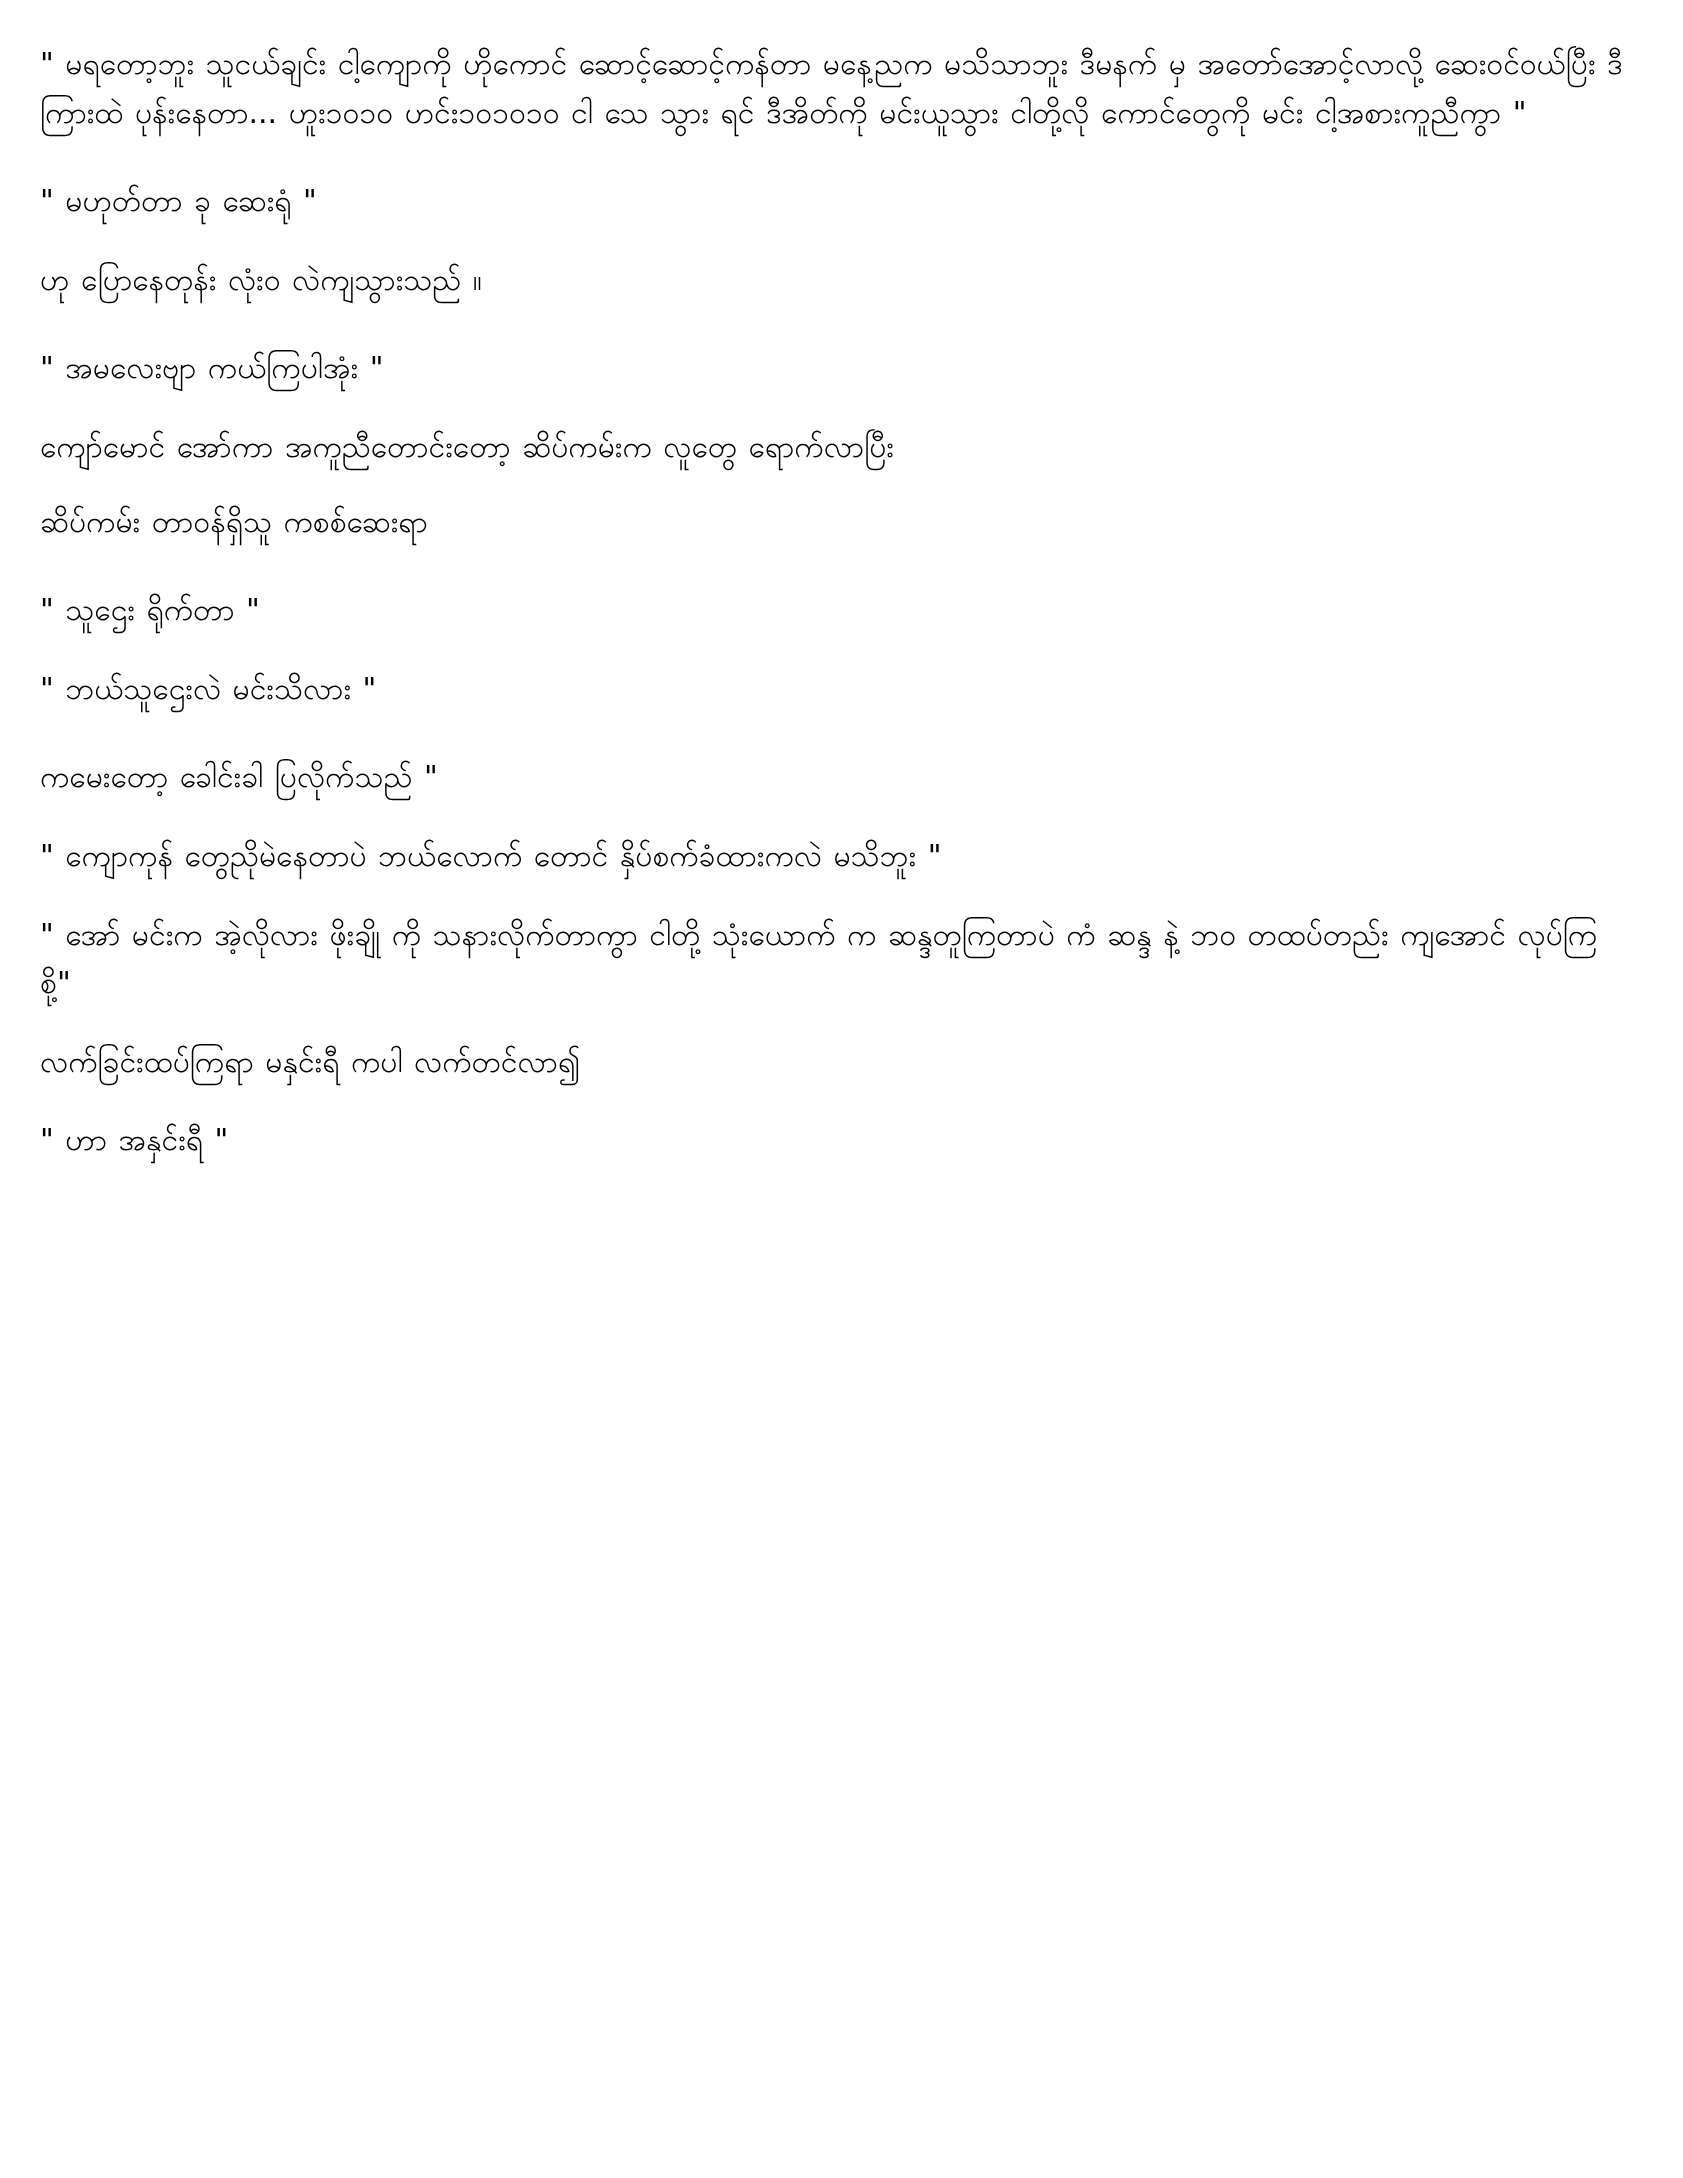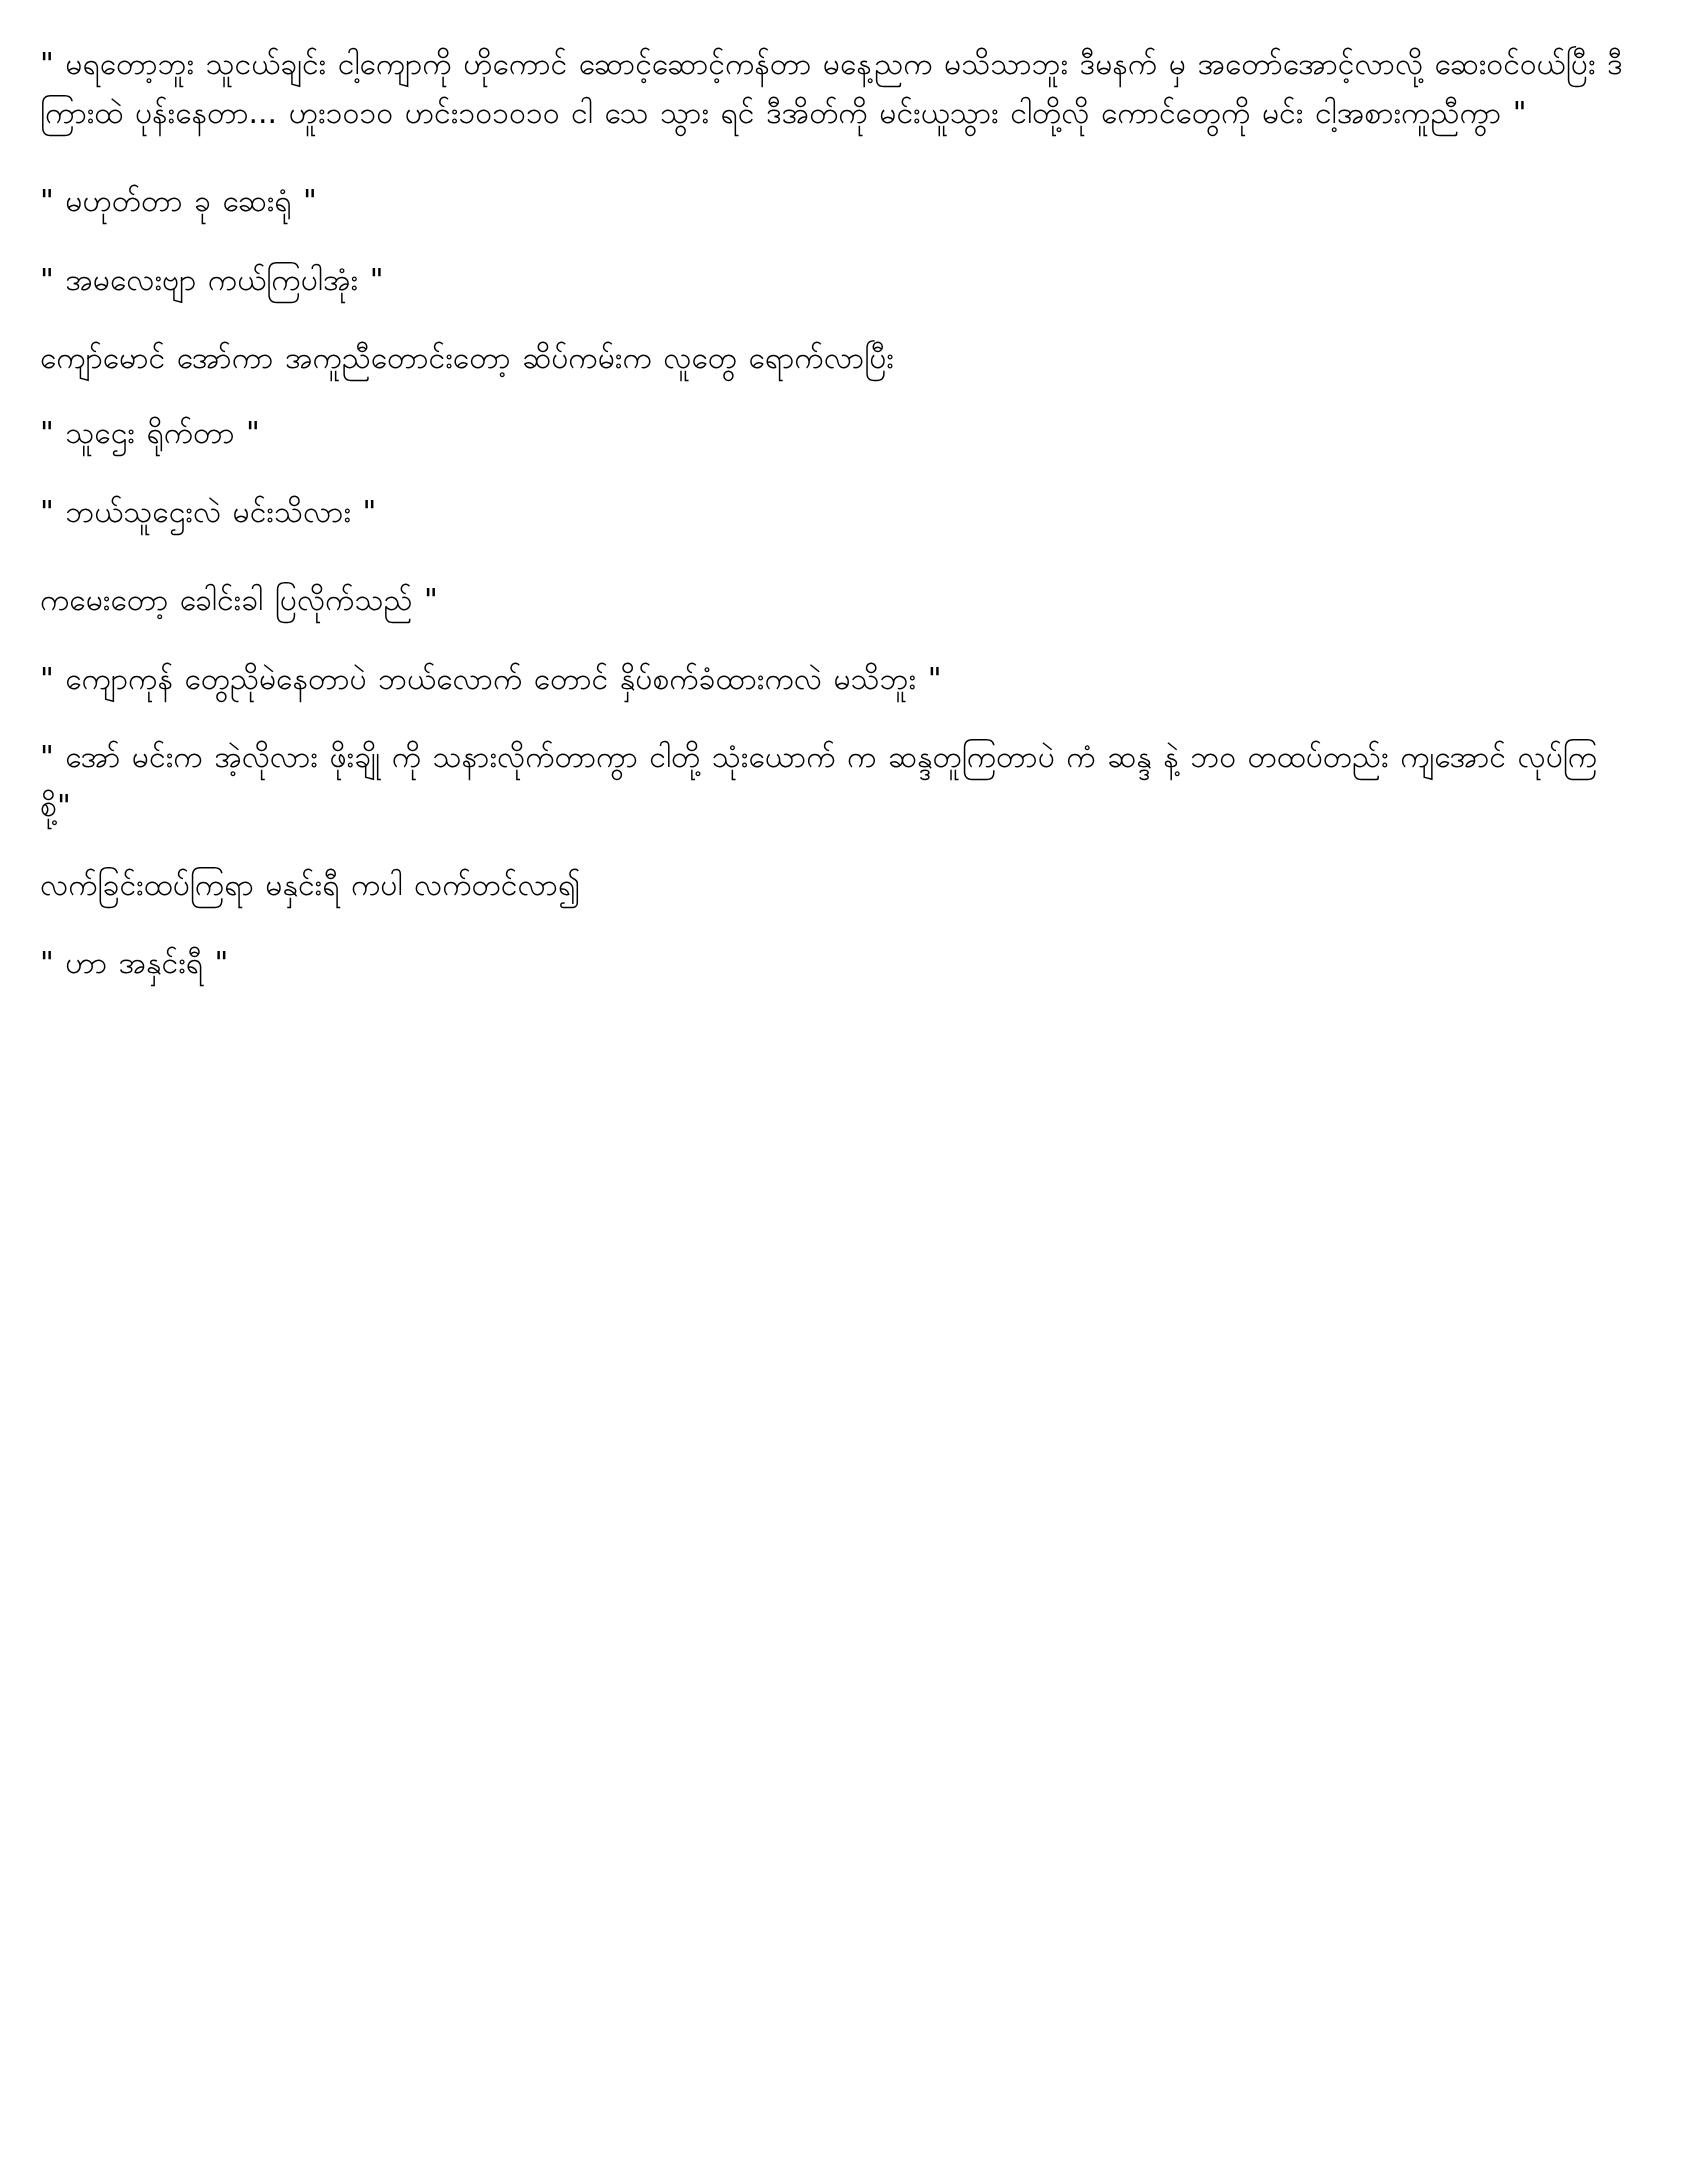--- a/index.html
+++ b/index.html
@@ -36,22 +36,24 @@
     margin-bottom: 40px;
   }
 </style>
 </head>
 <body>
 
 <div class="page">
   <div class="body-text">
     <p class="para gap-lg">" မရတော့ဘူး သူငယ်ချင်း ငါ့ကျောကို ဟိုကောင် ဆောင့်ဆောင့်ကန်တာ မနေ့ညက မသိသာဘူး ဒီမနက် မှ အတော်အောင့်လာလို့ ဆေးဝင်ဝယ်ပြီး ဒီကြားထဲ ပုန်းနေတာ... ဟူး၁၀၁၀ ဟင်း၁၀၁၀၁၀ ငါ သေ သွား ရင် ဒီအိတ်ကို မင်းယူသွား ငါတို့လို ကောင်တွေကို မင်း ငါ့အစားကူညီကွာ "</p>
     <p class="para">" မဟုတ်တာ ခု ဆေးရုံ "</p>
+    <p class="para gap-lg">ဟု ပြောနေတုန်း လုံးဝ လဲကျသွားသည် ။</p>
     <p class="para">" အမလေးဗျာ ကယ်ကြပါအုံး "</p>
     <p class="para tight">ကျော်မောင် အော်ကာ အကူညီတောင်းတော့ ဆိပ်ကမ်းက လူတွေ ရောက်လာပြီး</p>
+    <p class="para gap-lg">ဆိပ်ကမ်း တာဝန်ရှိသူ ကစစ်ဆေးရာ</p>
     <p class="para">" သူဌေး ရိုက်တာ "</p>
     <p class="para gap-lg">" ဘယ်သူဌေးလဲ မင်းသိလား "</p>
     <p class="para">ကမေးတော့ ခေါင်းခါ ပြလိုက်သည် "</p>
     <p class="para">" ကျောကုန် တွေညိုမဲနေတာပဲ ဘယ်လောက် တောင် နှိပ်စက်ခံထားကလဲ မသိဘူး "</p>
     <p class="para">" အော် မင်းက အဲ့လိုလား ဖိုးချို ကို သနားလိုက်တာကွာ ငါတို့ သုံးယောက် က ဆန္ဒတူကြတာပဲ ကံ ဆန္ဒ နဲ့ ဘဝ တထပ်တည်း ကျအောင် လုပ်ကြစို့"</p>
     <p class="para">လက်ခြင်းထပ်ကြရာ မနှင်းရီ ကပါ လက်တင်လာ၍</p>
     <p class="para">" ဟာ အနှင်းရီ "</p>
   </div>
 </div>
 

